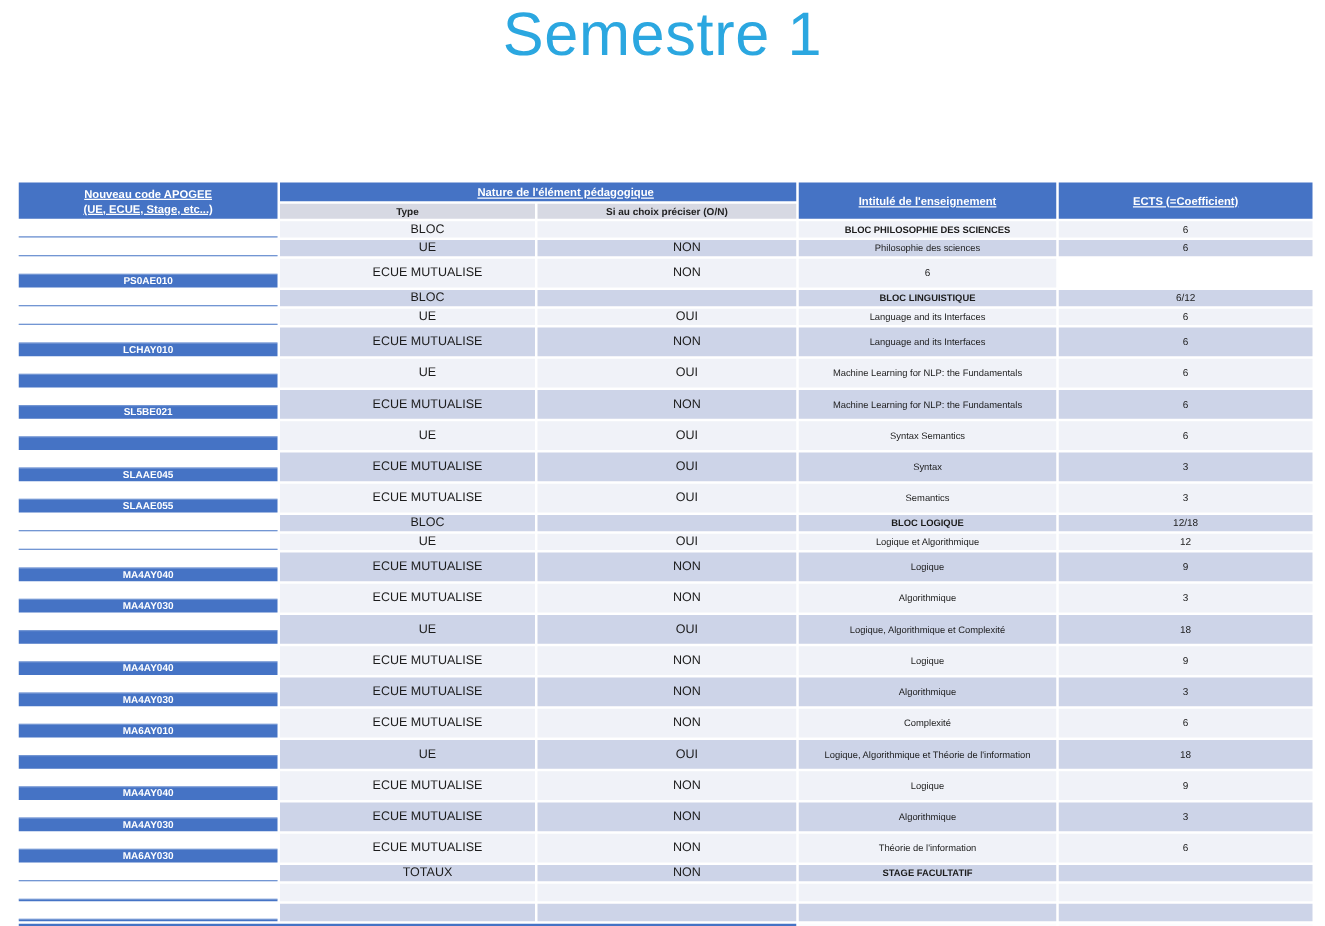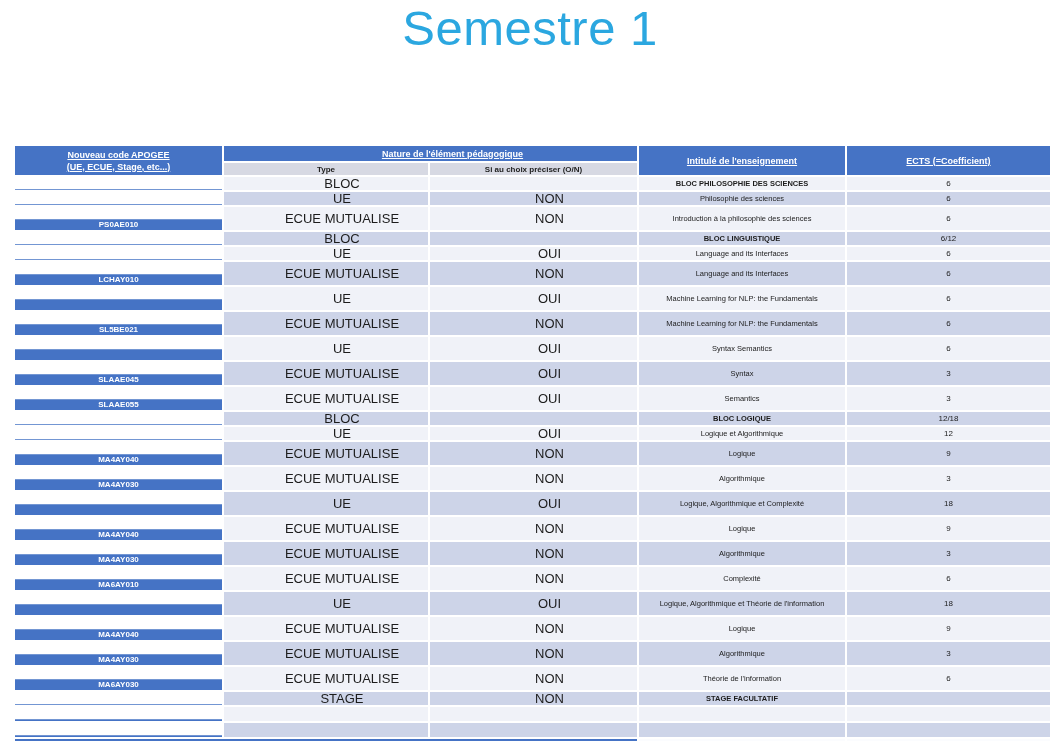--- a/index.html
+++ b/index.html
@@ -56,21 +56,21 @@
   .r-total { height: 15px; }
 
   .code {
     background: var(--blue, #4573C5); color: #fff;
     font-weight: bold; font-size: 8px;
     box-shadow: inset 0 1px 0 rgba(255,255,255,0.25);
     margin-top: 12px;
   }
   .row.light .band { background: var(--band-light, #F0F2F8); }
   .row.dark  .band { background: var(--band-dark, #CDD4E8); }
-  .t-type, .t-choix { font-size: 13px; padding-left: 32px; }
+  .t-type, .t-choix { font-size: 10px; padding-left: 32px; }
   .t-intitule { font-size: 7.5px; }
   .t-ects { font-size: 8px; }
   .em { font-weight: bold; }
 
   
   .total-bar {
     grid-column: 1 / 4;
     background: var(--blue, #4573C5); color: #fff;
     font-size: 10px; font-weight: bold;
     justify-content: flex-end; padding-right: 8px;
@@ -107,21 +107,20 @@
     <div class="cell code"></div>
     <div class="cell band t-type">UE</div>
     <div class="cell band t-choix">NON</div>
     <div class="cell band t-intitule">Philosophie des sciences</div>
     <div class="cell band t-ects">6</div>
   </div>
       <div class="row r-t light">
     <div class="cell code">PS0AE010</div>
     <div class="cell band t-type">ECUE MUTUALISE</div>
     <div class="cell band t-choix">NON</div>
-    <div class="cell band t-intitule">Introduction à la philosophie des sciences</div>
     <div class="cell band t-ects">6</div>
   </div>
       <div class="row r-s dark">
     <div class="cell code"></div>
     <div class="cell band t-type">BLOC</div>
     <div class="cell band t-choix"></div>
     <div class="cell band t-intitule em">BLOC LINGUISTIQUE</div>
     <div class="cell band t-ects">6/12</div>
   </div>
       <div class="row r-s light">
@@ -252,21 +251,21 @@
   </div>
       <div class="row r-t light">
     <div class="cell code">MA6AY030</div>
     <div class="cell band t-type">ECUE MUTUALISE</div>
     <div class="cell band t-choix">NON</div>
     <div class="cell band t-intitule">Théorie de l'information</div>
     <div class="cell band t-ects">6</div>
   </div>
       <div class="row r-s dark">
     <div class="cell code"></div>
-    <div class="cell band t-type">STAGE</div>
+    <div class="cell band t-type">TOTAUX</div>
     <div class="cell band t-choix">NON</div>
     <div class="cell band t-intitule em">STAGE FACULTATIF</div>
     <div class="cell band t-ects"></div>
   </div>
       <div class="row r-b light">
     <div class="cell code"></div>
     <div class="cell band t-type"></div>
     <div class="cell band t-choix"></div>
     <div class="cell band t-intitule"></div>
     <div class="cell band t-ects"></div>

